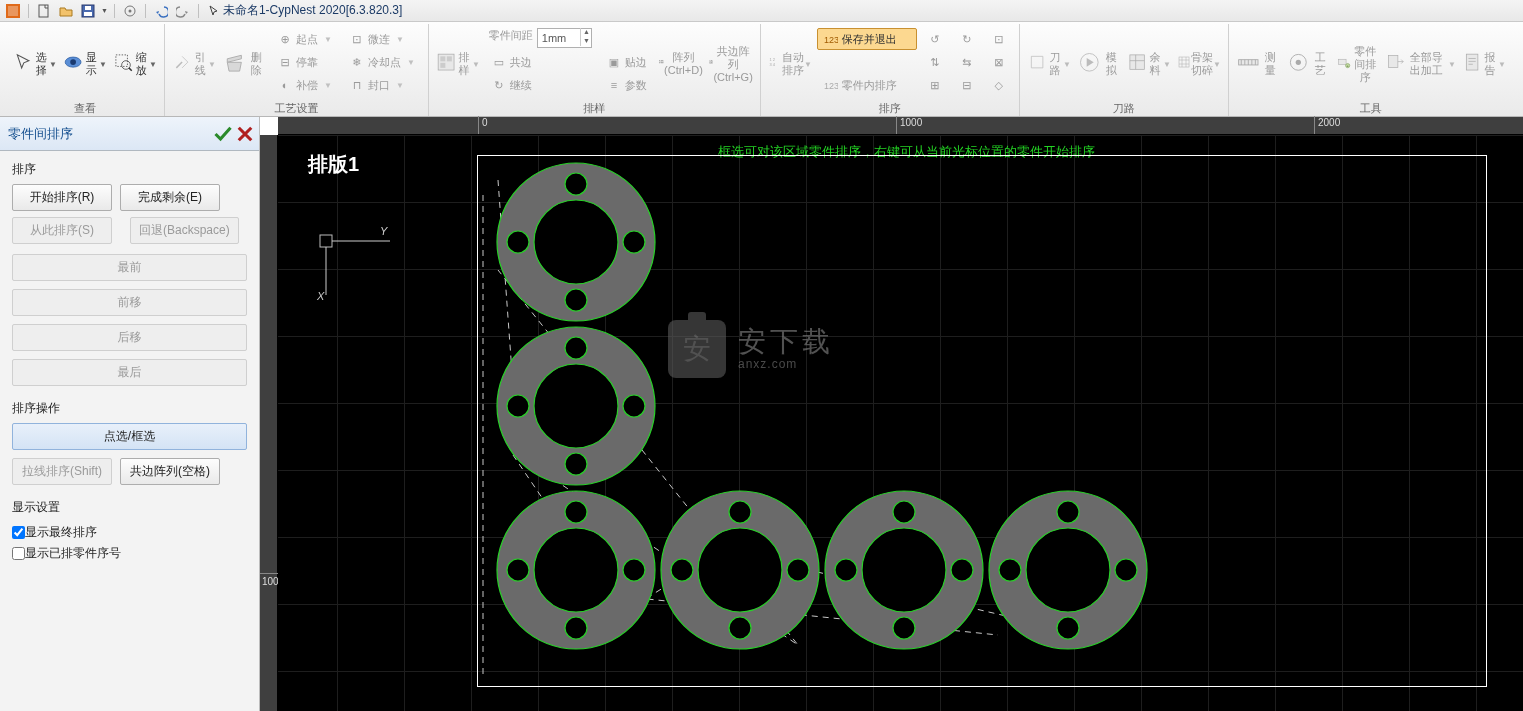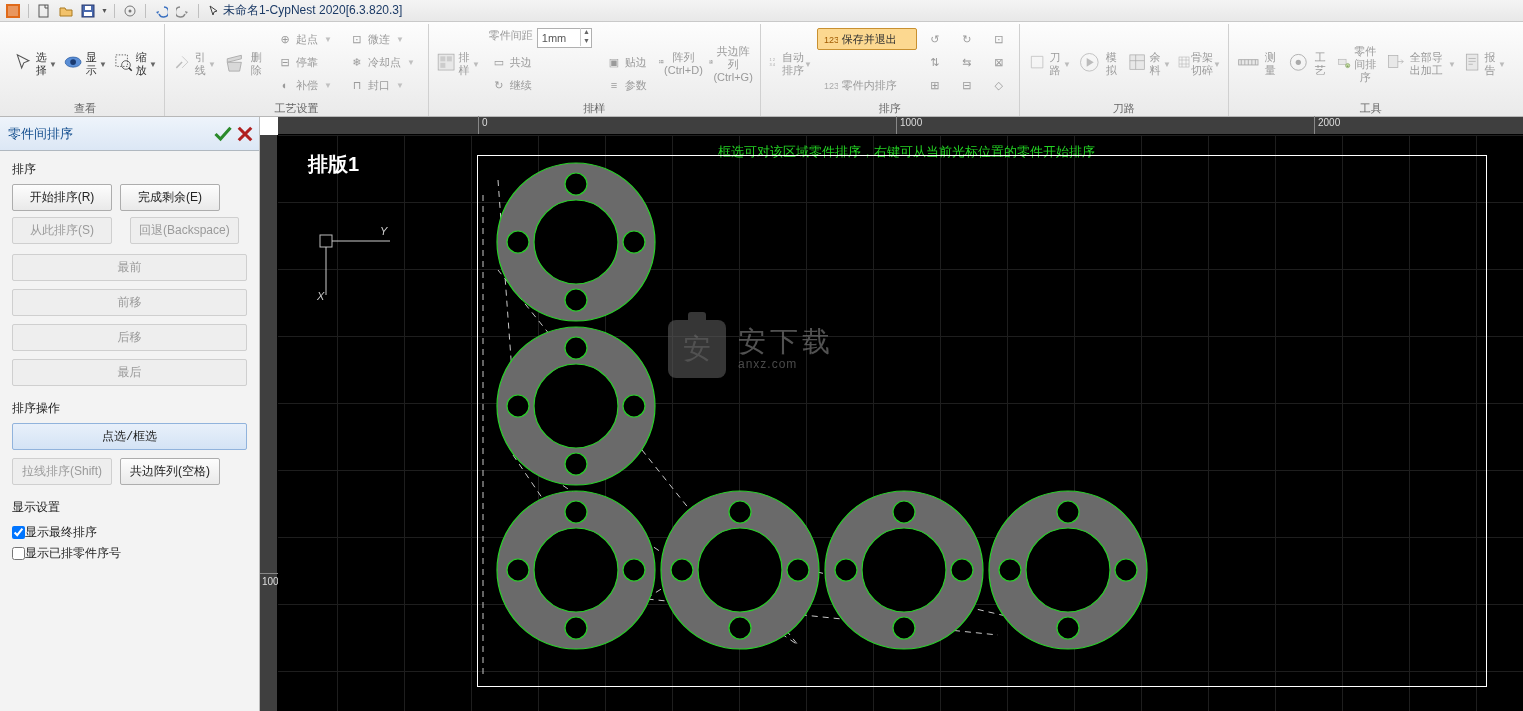--- a/index.html
+++ b/index.html
@@ -41,21 +41,21 @@
 .side { width:260px; background:#f3f3f3; border-right:1px solid #bcbcbc; display:flex; flex-direction:column; font-size:12px; color:#222;}
 .side-head { display:flex; align-items:center; height:34px; background:linear-gradient(#eef4fb,#dce7f5); border-bottom:1px solid #b0b8c0; padding:0 4px 0 8px; color:#154f8f;}
 .side-head .sh-title { flex:1; font-size:13px; }
 .side-head .sh-btn { width:20px; height:20px; display:flex; align-items:center; justify-content:center; margin-left:2px; border-radius:2px;}
 .side-body { padding:10px 12px; display:flex; flex-direction:column; gap:14px;}
 .section-title { font-size:12px; color:#1a1a1a; margin-bottom:6px;}
 .btn-row { display:flex; gap:8px; flex-wrap:wrap;}
 .pbtn { font-size:12px; padding:4px 8px; background:linear-gradient(#fdfdfd,#e9e9e9); border:1px solid #adadad; border-radius:2px; min-width:100px; text-align:center;}
 .pbtn.disabled { color:#9a9a9a; background:#eee; border-color:#cfcfcf;}
 .pbtn.small { min-width:48px; padding:4px 6px; }
-.pbtn.wide { width:100%;font-family:Liberation Mono, monospace; }
+.pbtn.wide { width:100%; }
 .chk { display:flex; align-items:center; font-size:12px; padding:2px 0;}
 .chk input { width:13px; height:13px; }
 
 
 .canvas-wrap { flex:1; background:#fff; display:flex; flex-direction:column; min-width:0;}
 .ruler-h { height:18px; background:#3f3f3f; border-bottom:1px solid #000; position:relative; color:#ddd; font-size:10px; margin-left:18px;}
 .ruler-h .tick { position:absolute; bottom:0; height:18px; border-left:1px solid #888; padding-left:3px; line-height:14px;}
 .canvas-row { flex:1; display:flex; min-height:0;}
 .ruler-v { width:18px; background:#3f3f3f; border-right:1px solid #000; position:relative; color:#ddd; font-size:10px;}
 .ruler-v .tick { position:absolute; left:0; width:18px; border-top:1px solid #888; }

